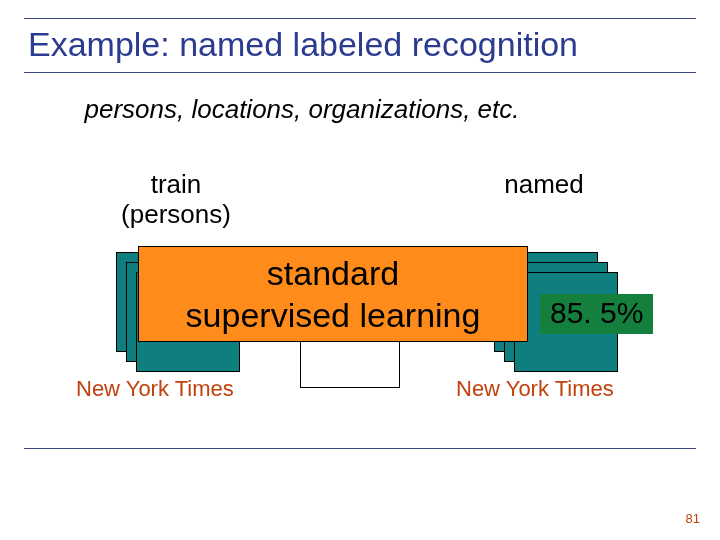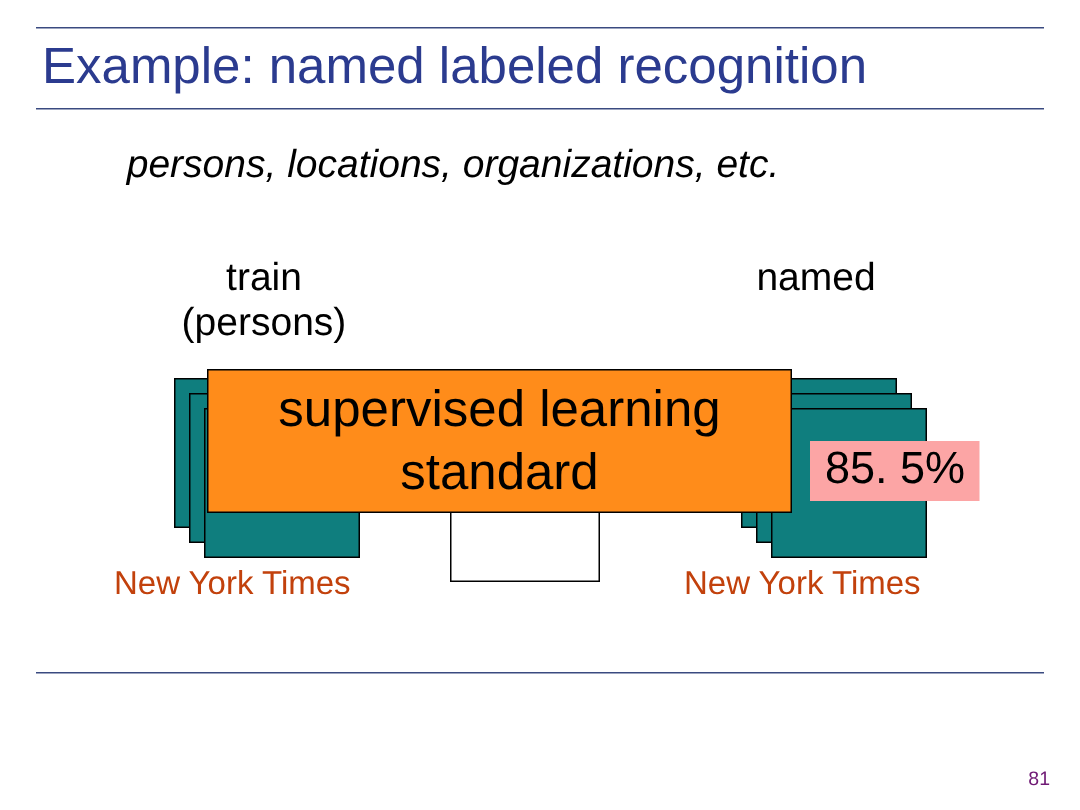--- a/index.html
+++ b/index.html
@@ -114,21 +114,21 @@
     z-index: 5;
   }
   .banner span { white-space: nowrap; }
 
   
   .pct {
     position: absolute;
     left: 540px;
     top: 294px;
     padding: 2px 10px 4px 10px;
-    background: #fca5a5;
+    background: #15803d;
     font-size: 30px;
     color: #000;
     z-index: 6;
     white-space: nowrap;
   }
 
   .source {
     position: absolute;
     top: 376px;
     font-size: 22px;
@@ -142,21 +142,21 @@
     left: 24px;
     right: 24px;
     top: 448px;
     border-top: 1px solid #3a4a80;
   }
   .pagenum {
     position: absolute;
     right: 20px;
     bottom: 14px;
     font-size: 13px;
-    color: #701a75;
+    color: #c2410c;
     text-align: right;
   }
 </style>
 </head>
 <body>
 
 <div class="title-wrap">
   <div class="title-line-top"></div>
   <div class="title">Example: named labeled recognition</div>
   <div class="title-line-bottom"></div>
@@ -181,22 +181,22 @@
 
 <div class="stack right">
   <div class="card c1"></div>
   <div class="card c2"></div>
   <div class="card c3"></div>
 </div>
 
 <div class="mid-box"></div>
 
 <div class="banner">
+  <span>standard</span>
   <span>supervised learning</span>
-  <span>standard</span>
 </div>
 
 <div class="pct">85. 5%</div>
 
 <div class="source left">New York Times</div>
 <div class="source right">New York Times</div>
 
 <div class="foot-line"></div>
 <div class="pagenum">81</div>
 

